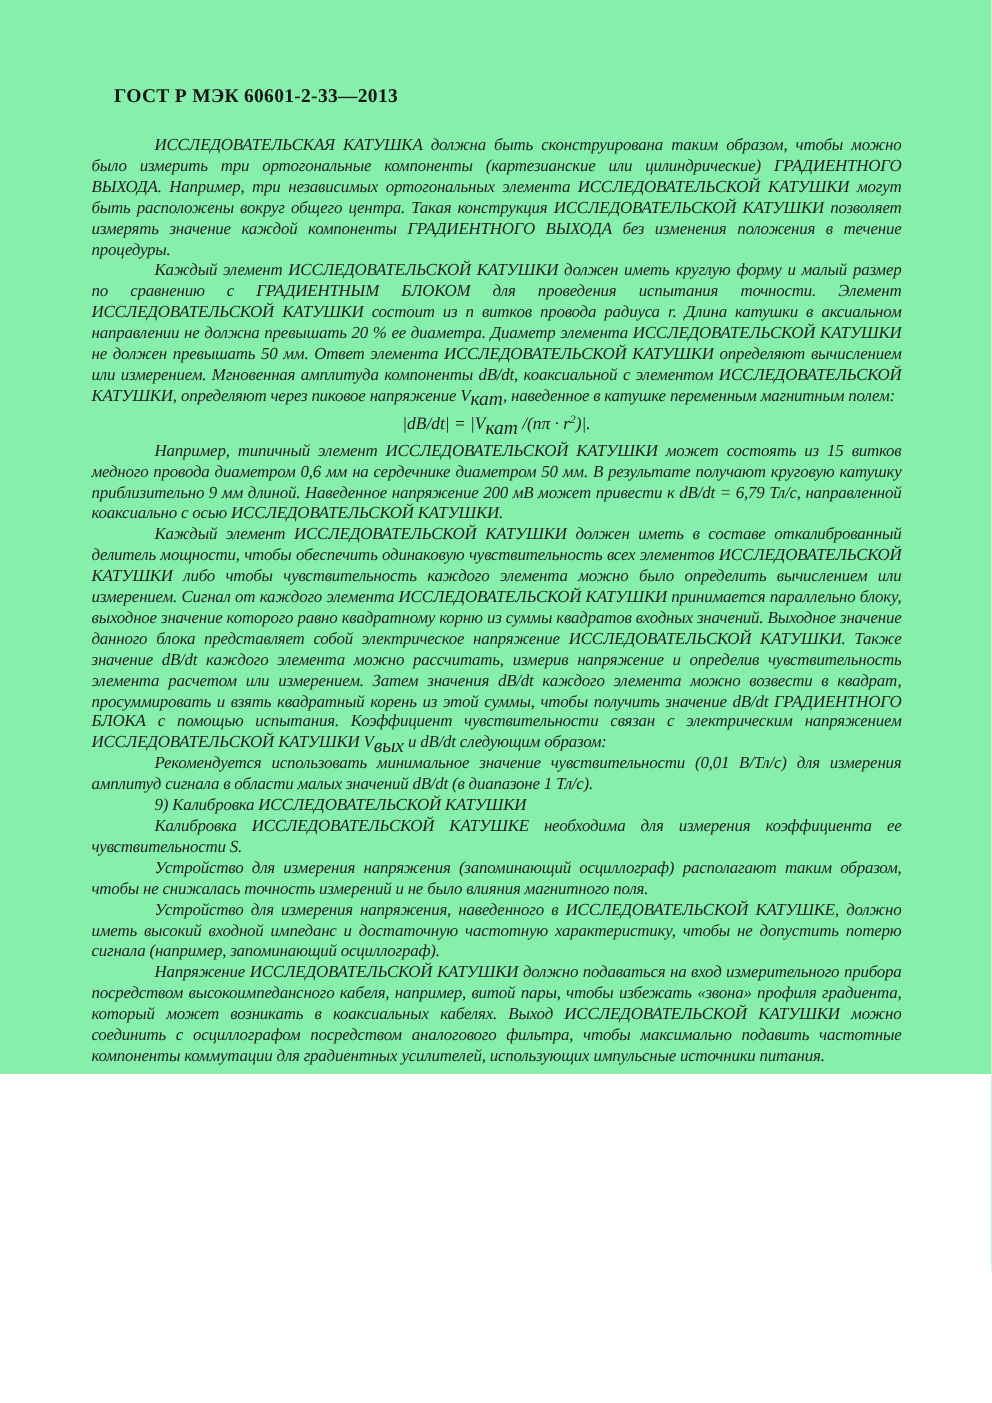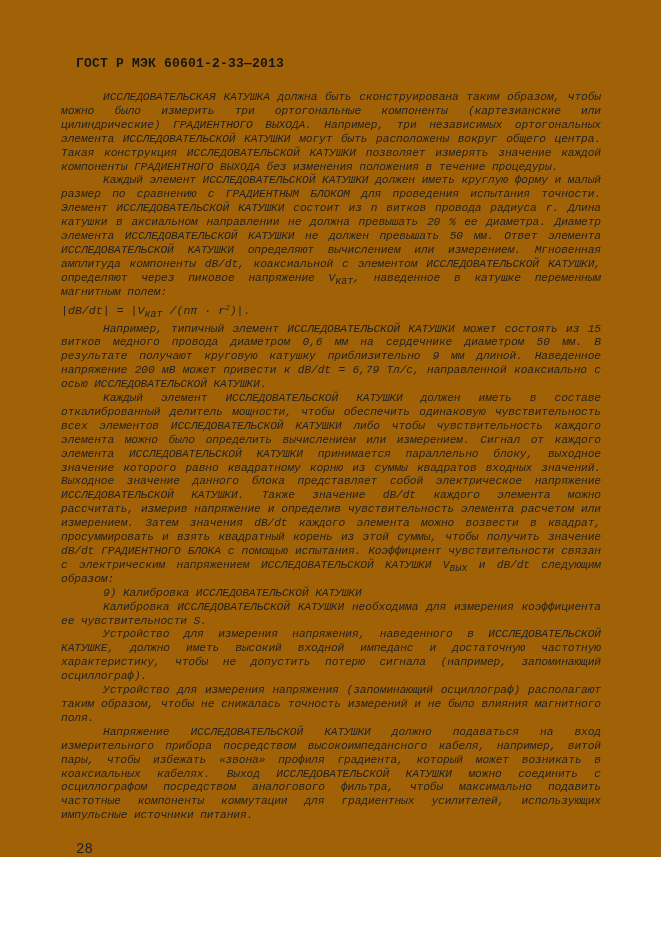--- a/index.html
+++ b/index.html
@@ -3,23 +3,23 @@
 <meta charset="utf-8">
 <style>
   html, body {
     margin: 0;
     padding: 0;
     background: #ffffff;
   }
   .page {
     position: relative;
     width: 661px;
-    height: 857px;
-    background: #a16207;
-    font-family: Liberation Mono, monospace;
+    height: 716px;
+    background: #86efac;
+    font-family: Liberation Serif, serif;
     color: #1f1f1f;
     overflow: hidden;
   }
   .doc-header {
     position: absolute;
     left: 76px;
     top: 56px;
     font-size: 13px;
     font-weight: bold;
     letter-spacing: 0.2px;
@@ -36,28 +36,28 @@
     line-height: 13.9px;
     letter-spacing: -0.15px;
     text-align: justify;
     color: #222222;
   }
   .para {
     margin: 0;
     text-indent: 42px;
   }
   .formula {
-    text-align: left;
+    text-align: center;
     text-indent: 0;
     padding: 4px 0 5px 0;
     font-size: 11.6px;
     letter-spacing: 0;
   }
   .body-text sub {
-    font-size: 10px;
+    font-size: 13px;
     line-height: 0;
     vertical-align: -3px;
     letter-spacing: 0;
   }
   .body-text sup {
     font-size: 7.5px;
     line-height: 0;
     vertical-align: 4px;
     letter-spacing: 0;
   }
@@ -83,29 +83,30 @@
 
     <p class="para"><span>Каждый элемент ИССЛЕДОВАТЕЛЬСКОЙ КАТУШКИ должен иметь круглую форму и малый размер по сравнению с ГРАДИЕНТНЫМ БЛОКОМ для проведения испытания точности. Элемент ИССЛЕДОВАТЕЛЬСКОЙ КАТУШКИ состоит из n витков провода радиуса r. Длина катушки в аксиальном направлении не должна превышать 20 % ее диаметра. Диаметр элемента ИССЛЕДОВАТЕЛЬСКОЙ КАТУШКИ не должен превышать 50 мм. Ответ элемента ИССЛЕДОВАТЕЛЬСКОЙ КАТУШКИ определяют вычислением или измерением. Мгновенная амплитуда компоненты dB/dt, коаксиальной с элементом ИССЛЕДОВАТЕЛЬСКОЙ КАТУШКИ, определяют через пиковое напряжение V</span><sub>кат</sub><span>, наведенное в катушке переменным магнитным полем:</span></p>
 
     <div class="formula"><span>|dB/dt| = |V</span><sub>кат</sub><span> /(nπ · r</span><sup>2</sup><span>)|.</span></div>
 
     <p class="para">Например, типичный элемент ИССЛЕДОВАТЕЛЬСКОЙ КАТУШКИ может состоять из 15 витков медного провода диаметром 0,6 мм на сердечнике диаметром 50 мм. В результате получают круговую катушку приблизительно 9 мм длиной. Наведенное напряжение 200 мВ может привести к dB/dt = 6,79 Тл/с, направленной коаксиально с осью ИССЛЕДОВАТЕЛЬСКОЙ КАТУШКИ.</p>
 
     <p class="para"><span>Каждый элемент ИССЛЕДОВАТЕЛЬСКОЙ КАТУШКИ должен иметь в составе откалиброванный делитель мощности, чтобы обеспечить одинаковую чувствительность всех элементов ИССЛЕДОВАТЕЛЬСКОЙ КАТУШКИ либо чтобы чувствительность каждого элемента можно было определить вычислением или измерением. Сигнал от каждого элемента ИССЛЕДОВАТЕЛЬСКОЙ КАТУШКИ принимается параллельно блоку, выходное значение которого равно квадратному корню из суммы квадратов входных значений. Выходное значение данного блока представляет собой электрическое напряжение ИССЛЕДОВАТЕЛЬСКОЙ КАТУШКИ. Также значение dB/dt каждого элемента можно рассчитать, измерив напряжение и определив чувствительность элемента расчетом или измерением. Затем значения dB/dt каждого элемента можно возвести в квадрат, просуммировать и взять квадратный корень из этой суммы, чтобы получить значение dB/dt ГРАДИЕНТНОГО БЛОКА с помощью испытания. Коэффициент чувствительности связан с электрическим напряжением ИССЛЕДОВАТЕЛЬСКОЙ КАТУШКИ V</span><sub>вых</sub><span> и dB/dt следующим образом:</span></p>
 
 
+    <p class="para">Рекомендуется использовать минимальное значение чувствительности (0,01 В/Тл/с) для измерения амплитуд сигнала в области малых значений dB/dt (в диапазоне 1 Тл/с).</p>
 
     <p class="para">9) Калибровка ИССЛЕДОВАТЕЛЬСКОЙ КАТУШКИ</p>
 
-    <p class="para">Калибровка ИССЛЕДОВАТЕЛЬСКОЙ КАТУШКИ необходима для измерения коэффициента ее чувствительности S.</p>
+    <p class="para">Калибровка ИССЛЕДОВАТЕЛЬСКОЙ КАТУШКЕ необходима для измерения коэффициента ее чувствительности S.</p>
 
 
+    <p class="para">Устройство для измерения напряжения (запоминающий осциллограф) располагают таким образом, чтобы не снижалась точность измерений и не было влияния магнитного поля.</p>
+
     <p class="para">Устройство для измерения напряжения, наведенного в ИССЛЕДОВАТЕЛЬСКОЙ КАТУШКЕ, должно иметь высокий входной импеданс и достаточную частотную характеристику, чтобы не допустить потерю сигнала (например, запоминающий осциллограф).</p>
-
-    <p class="para">Устройство для измерения напряжения (запоминающий осциллограф) располагают таким образом, чтобы не снижалась точность измерений и не было влияния магнитного поля.</p>
 
     <p class="para">Напряжение ИССЛЕДОВАТЕЛЬСКОЙ КАТУШКИ должно подаваться на вход измерительного прибора посредством высокоимпедансного кабеля, например, витой пары, чтобы избежать «звона» профиля градиента, который может возникать в коаксиальных кабелях. Выход ИССЛЕДОВАТЕЛЬСКОЙ КАТУШКИ можно соединить с осциллографом посредством аналогового фильтра, чтобы максимально подавить частотные компоненты коммутации для градиентных усилителей, использующих импульсные источники питания.</p>
 
 
 
   </div>
 
   <div class="page-number">28</div>
 
 </div>

